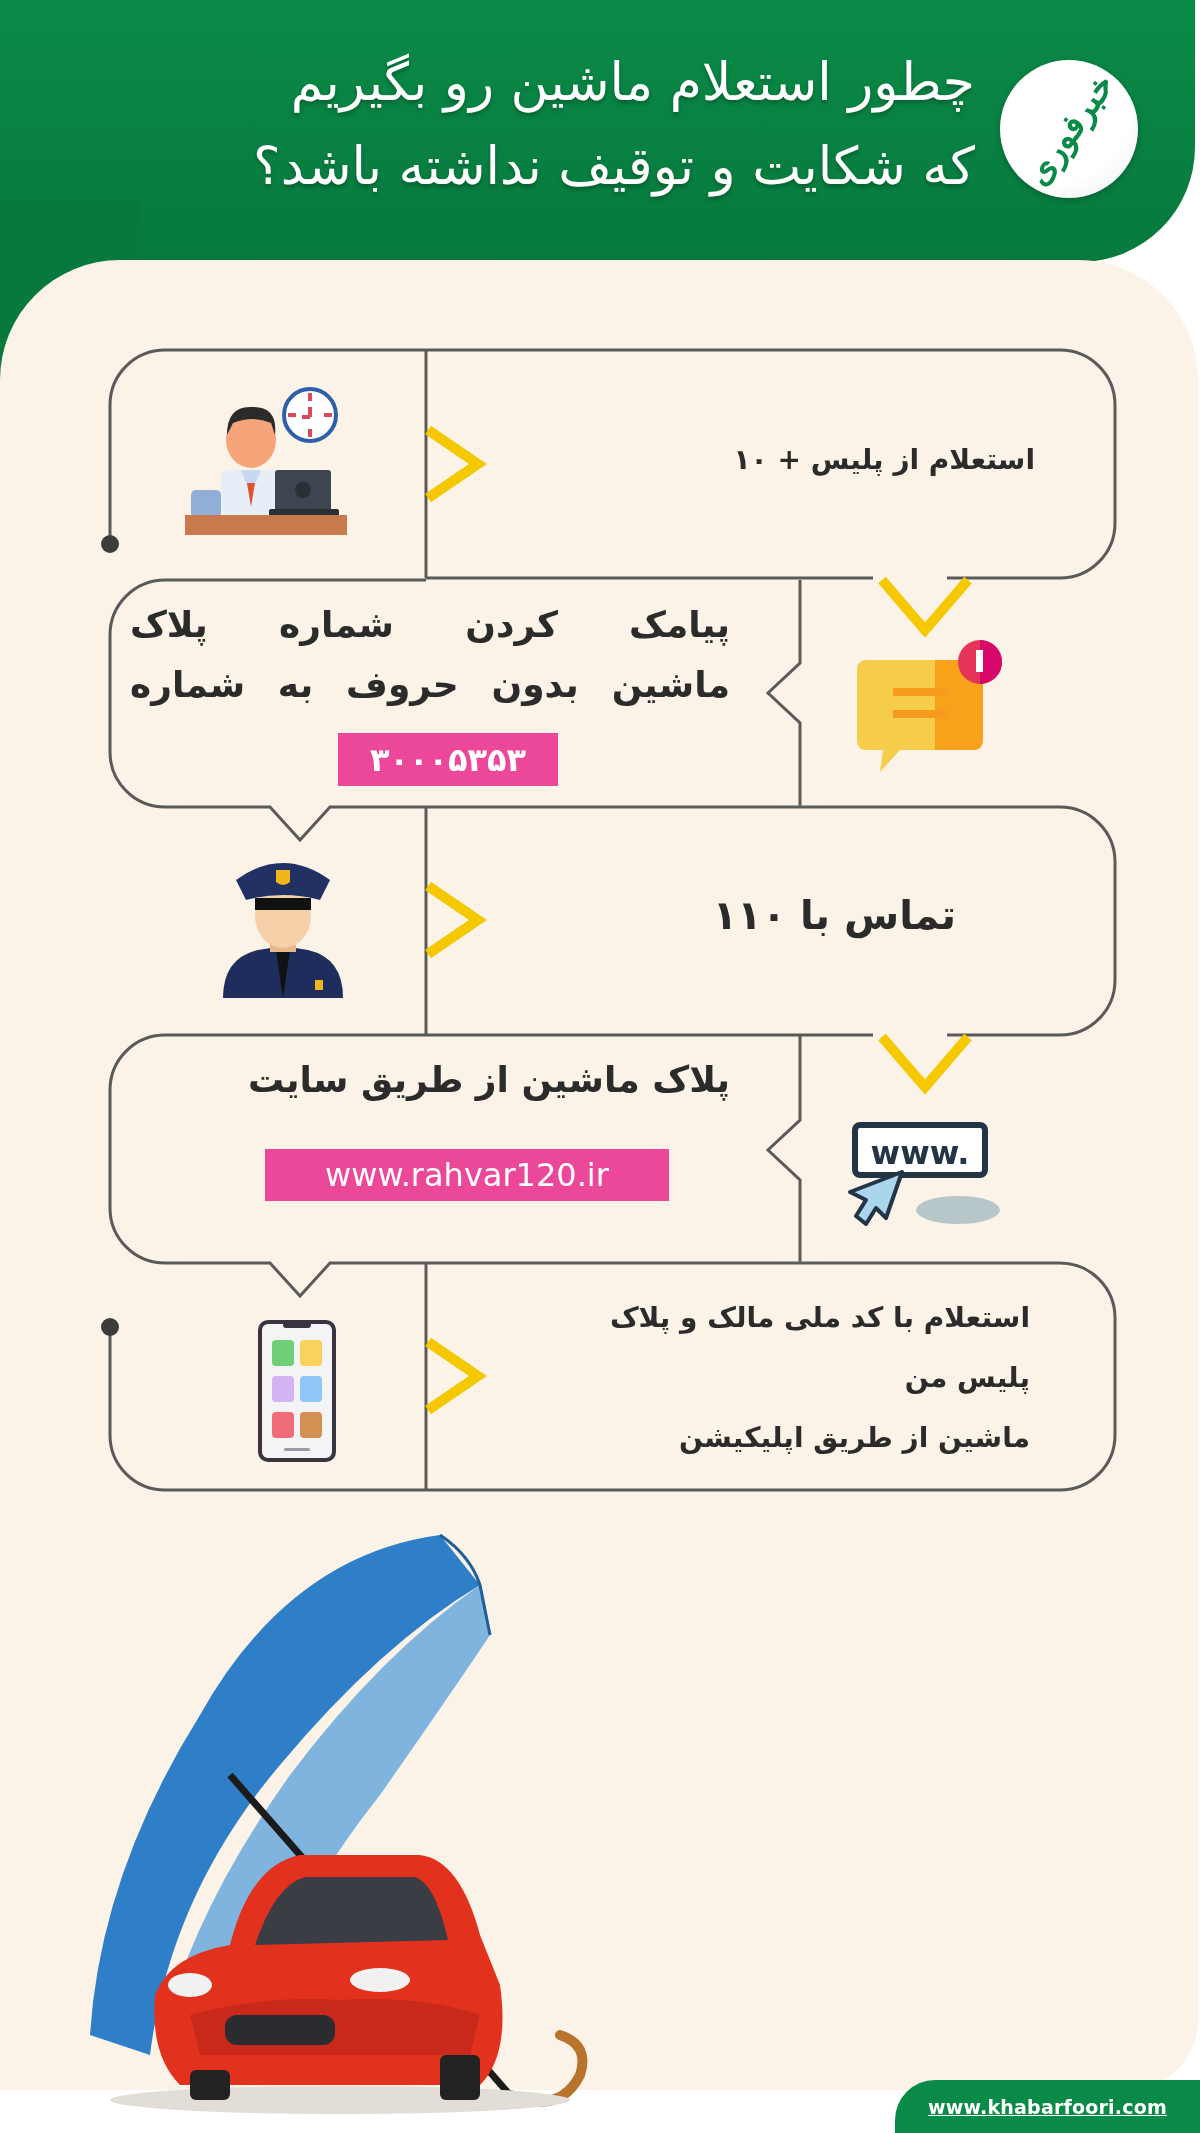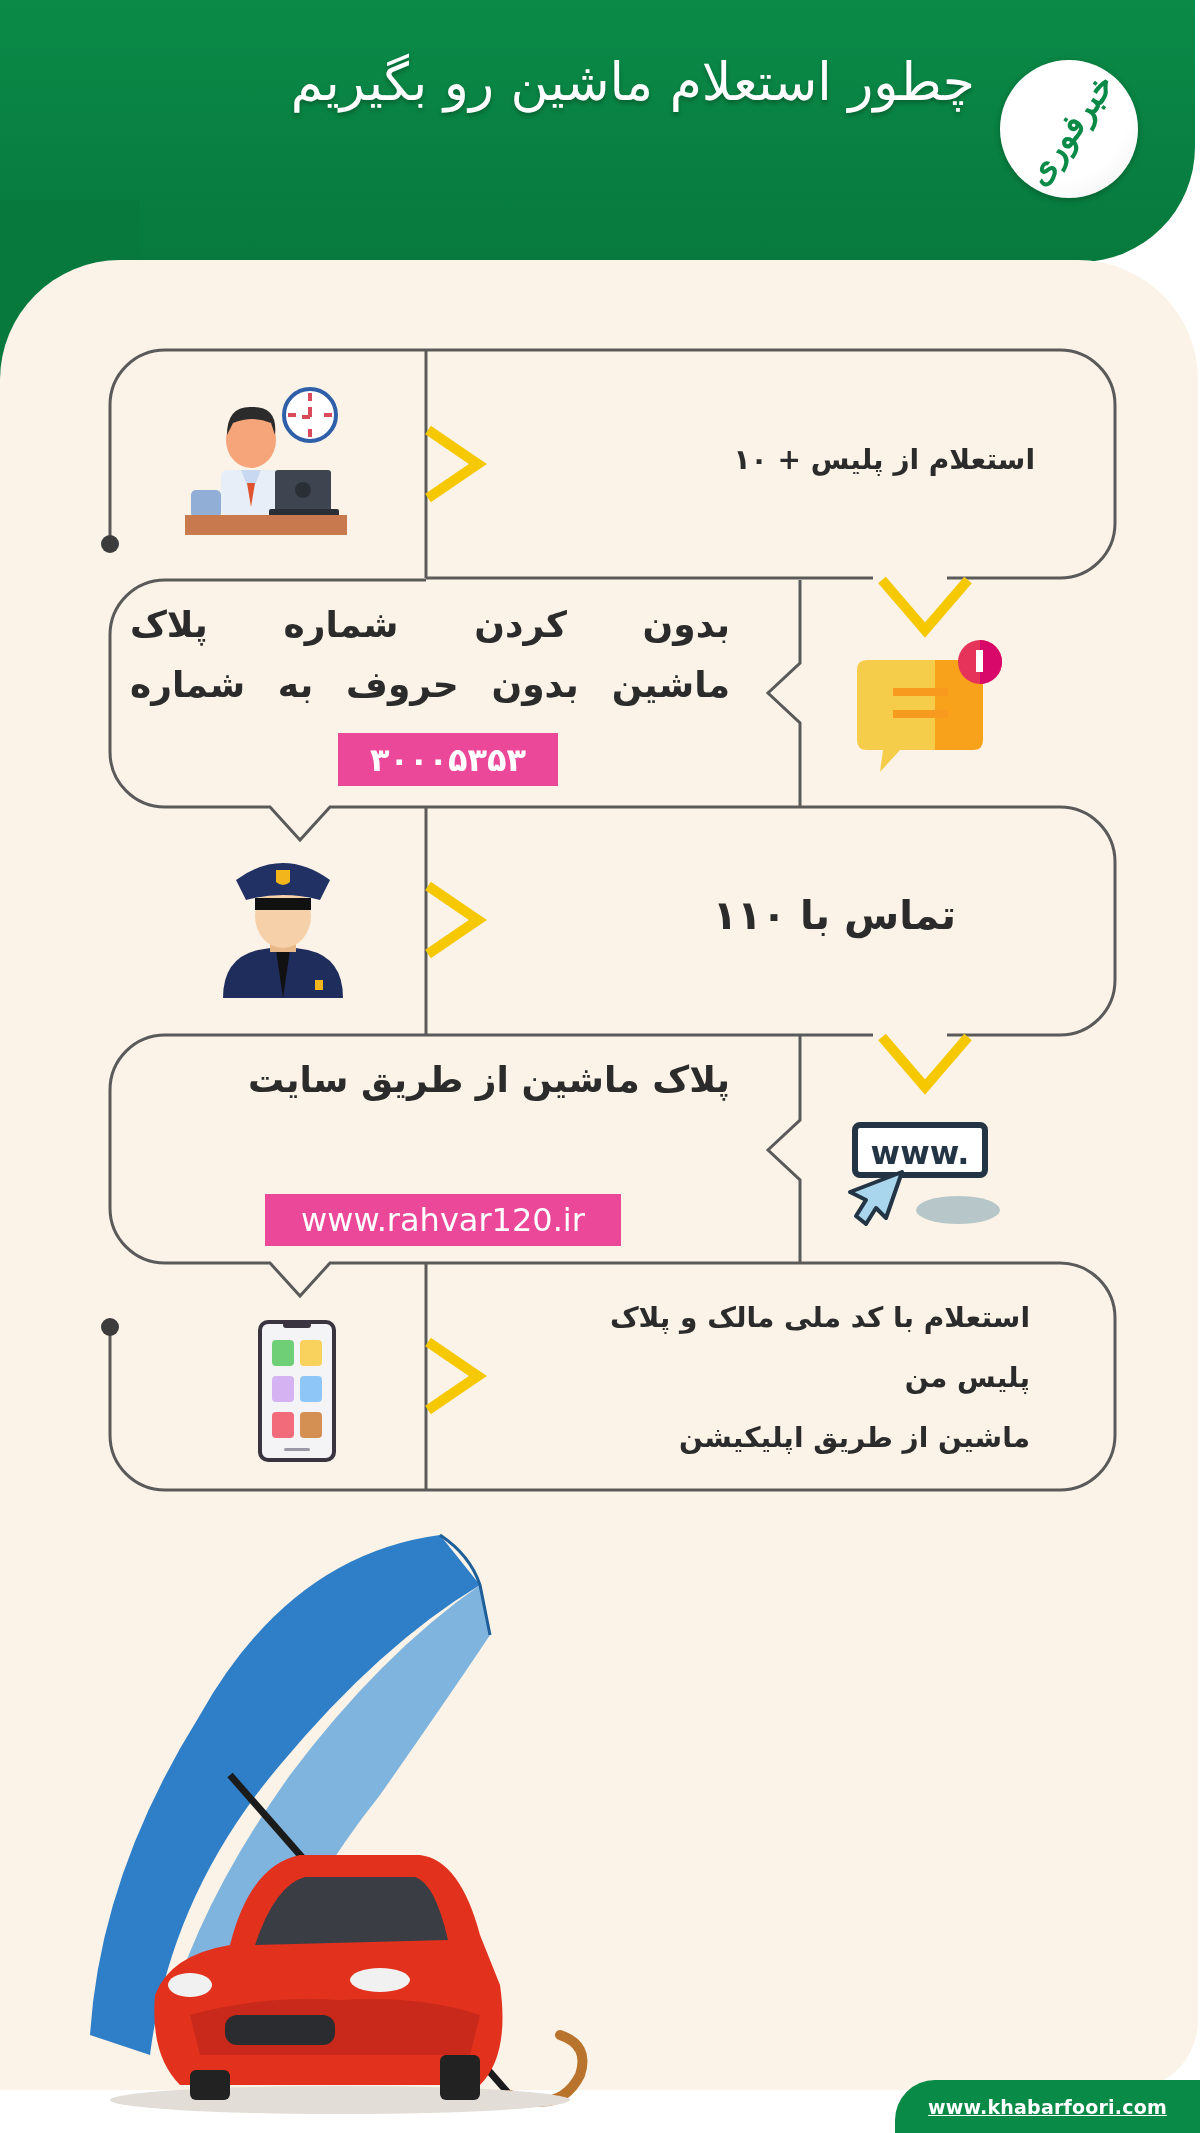--- a/index.html
+++ b/index.html
@@ -58,20 +58,21 @@
 </style>
 </head>
 <body>
 
 <div class="header"></div>
 <div class="green-side"></div>
 <div class="cream-panel"></div>
 
 <div class="title">
   <div>چطور استعلام ماشین رو بگیریم</div>
+  <div>که شکایت و توقیف نداشته باشد؟</div>
 </div>
 <div class="logo">
   <span>خبرفوری</span>
 </div>
 
 <svg width="1200" height="2133" style="left:0;top:0;">
   <g fill="none" stroke="#5a5a5a" stroke-width="3">
 
     <path d="M165 350 H1060 A55 55 0 0 1 1115 405 V523 A55 55 0 0 1 1060 578 H947 M873 578 H426"></path>
 
@@ -123,21 +124,21 @@
   <ellipse cx="68" cy="55" rx="25" ry="28" fill="#f6a47a"></ellipse>
   <path d="M44 50 Q44 20 70 22 Q95 22 92 50 L88 38 Q70 30 50 38 Z" fill="#2b2b2b"></path>
   <rect x="8" y="105" width="30" height="28" rx="5" fill="#91afd6"></rect>
   <rect x="92" y="85" width="56" height="42" rx="3" fill="#3e4550"></rect>
   <circle cx="120" cy="105" r="8" fill="#2a2f36"></circle>
   <rect x="86" y="124" width="70" height="8" rx="2" fill="#2a2f36"></rect>
   <rect x="2" y="130" width="162" height="20" fill="#c8794e"></rect>
 </svg>
 
 <div class="step-text" style="right:470px;top:595px;width:600px;font-size:36px;text-align:justify;text-align-last:justify;">
-  <div>بدون کردن شماره پلاک</div>
+  <div>پیامک کردن شماره پلاک</div>
   <div>ماشین بدون حروف به شماره</div>
 </div>
 <div class="badge" style="left:338px;top:733px;width:220px;height:53px;font-size:32px;font-weight:bold;">
   <span>۳۰۰۰۵۳۵۳</span>
 </div>
 <svg width="160" height="140" style="left:855px;top:640px;">
   <path d="M12 20 H80 V110 H45 L25 132 L28 110 H12 Q2 110 2 100 V30 Q2 20 12 20 Z" fill="#f6cd4a"></path>
   <path d="M80 20 H118 Q128 20 128 30 V100 Q128 110 118 110 H80 Z" fill="#f8a21c"></path>
   <rect x="38" y="48" width="55" height="8" fill="#f79a1e"></rect>
   <rect x="38" y="70" width="55" height="8" fill="#f79a1e"></rect>
@@ -156,21 +157,21 @@
   <ellipse cx="65" cy="58" rx="28" ry="32" fill="#f5d0a9"></ellipse>
   <path d="M37 40 L93 40 L93 52 L37 52 Z" fill="#111"></path>
   <path d="M18 22 Q65 -12 112 22 L102 42 Q65 32 28 42 Z" fill="#223163"></path>
   <path d="M58 12 L72 12 L72 24 Q65 30 58 24 Z" fill="#f2b51c"></path>
   <rect x="97" y="122" width="8" height="10" fill="#f2b51c"></rect>
 </svg>
 
 <div class="step-text" style="right:470px;top:1050px;width:560px;font-size:36px;">
   <div>پلاک ماشین از طریق سایت</div>
 </div>
-<div class="badge" style="left:265px;top:1194px;width:356px;height:52px;font-size:32px;align-items:center;">
+<div class="badge" style="left:265px;top:1149px;width:404px;height:52px;font-size:32px;align-items:center;">
   <span>www.rahvar120.ir</span>
 </div>
 <svg width="180" height="120" style="left:850px;top:1120px;">
   <ellipse cx="108" cy="90" rx="42" ry="14" fill="#b7c7c9"></ellipse>
   <rect x="5" y="5" width="130" height="50" rx="5" fill="#fff" stroke="#233445" stroke-width="6"></rect>
   <text x="70" y="44" text-anchor="middle" font-family="DejaVu Sans, sans-serif" font-weight="bold" font-size="32" fill="#233445">www.</text>
   <path d="M52 52 L0 72 L16 80 L6 96 L16 104 L26 88 L36 98 Z" fill="#a9d6ec" stroke="#233445" stroke-width="4" stroke-linejoin="round"></path>
 </svg>
 
 <div class="step-text" style="right:170px;top:1288px;width:600px;font-size:28px;">

